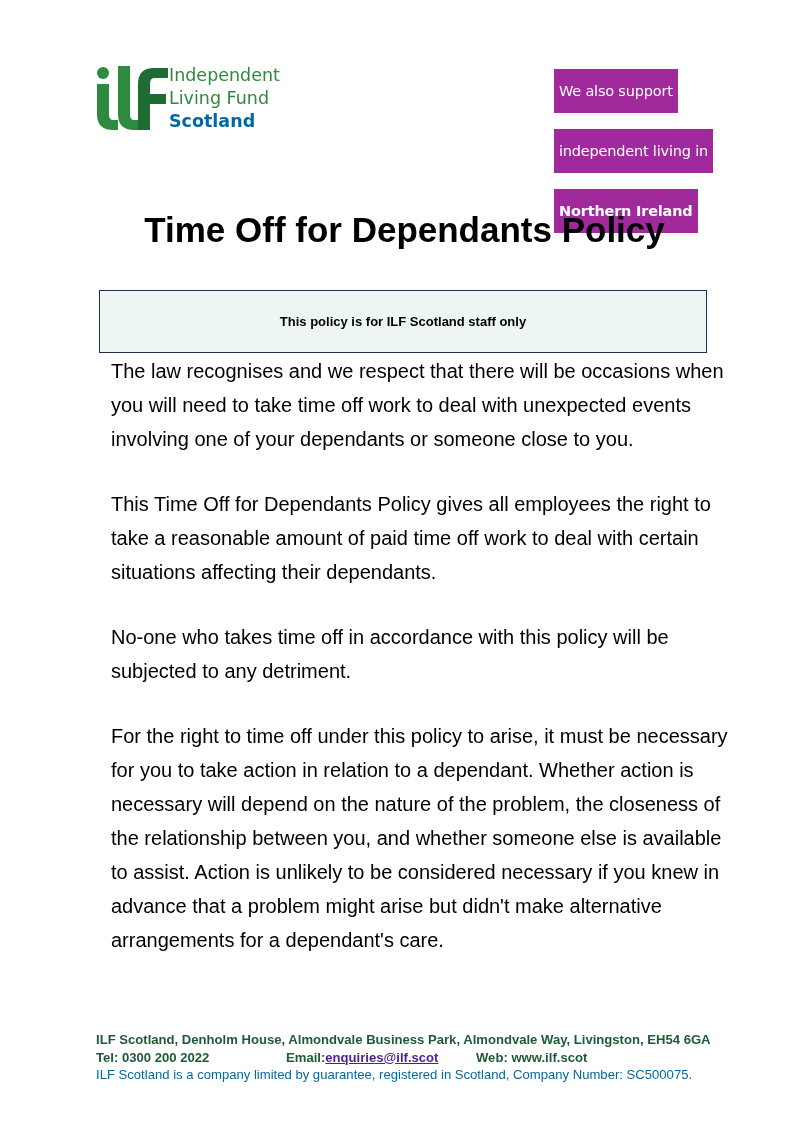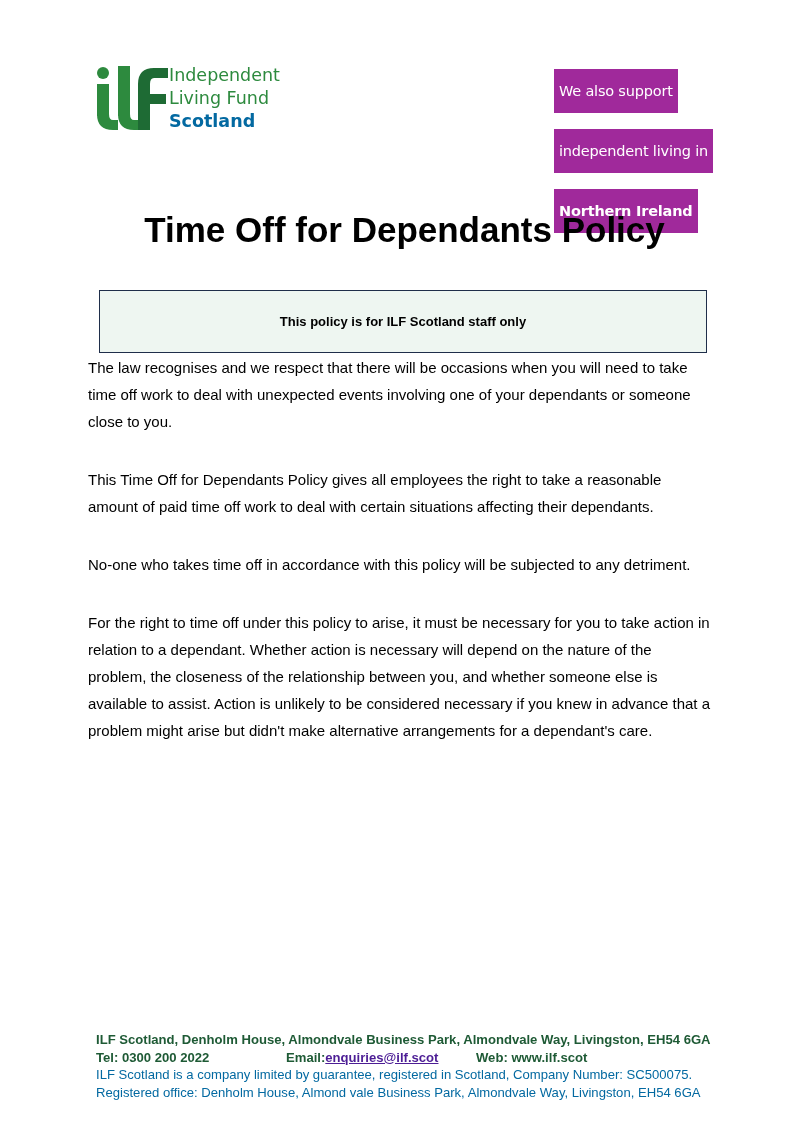--- a/index.html
+++ b/index.html
@@ -6,21 +6,21 @@
   body { width:809px; height:1148px; position:relative; overflow:hidden; font-family:"Liberation Sans", sans-serif; color:#000; }
   .logo { position:absolute; left:96px; top:64px; width:230px; height:72px; }
   .logo svg { position:absolute; left:0; top:0; }
   .logo-text { position:absolute; left:73px; top:0; font-family:"DejaVu Sans", sans-serif; color:#2d8a3e; font-size:17.5px; line-height:23px; }
   .logo-text .bold { color:#0369a1; font-weight:bold; }
   .ni { position:absolute; left:554px; top:69px; }
   .ni div { background:#a0299b; color:#fff; font-family:"DejaVu Sans", sans-serif; font-size:14.5px; line-height:20px; padding:12px 5px; margin-bottom:16px; display:inline-block; clear:both; float:left; letter-spacing:-0.2px; }
   .ni div.b { font-weight:bold; }
   h1 { position:absolute; left:0; right:0; top:193px; margin:17px; text-align:center; font-size:35px; font-weight:bold; font-family:"Liberation Sans", sans-serif; }
   .notice { position:absolute; left:99px; top:266px; width:608px; height:63px; box-sizing:border-box; border:1.5px solid #1f2e4a; background:#eef6f1; display:flex; align-items:center; justify-content:center; font-weight:bold; font-size:13px;margin-top:24px; }
-  .body { position:absolute; left:88px; top:354px; width:625px; font-size:15px; line-height:27px; }
+  .body { position:absolute; left:111px; top:354px; width:625px; font-size:20px; line-height:34px; }
   .body p { margin:0 0 31px 0; }
   .footer { position:absolute; left:96px; top:1031px; font-size:13.1px; line-height:17.5px; font-family:"Liberation Sans", sans-serif; }
   .footer .g { color:#1e5a35; font-weight:bold; }
   .footer .g span { display:inline-block; }
   .footer a { color:#4c1d95; text-decoration:underline; }
   .footer .plain { color:#0369a1; }
 </style>
 </head>
 <body>
 
@@ -58,14 +58,13 @@
   <p>No-one who takes time off in accordance with this policy will be subjected to any detriment.</p>
   <p>For the right to time off under this policy to arise, it must be necessary for you to take action in relation to a dependant. Whether action is necessary will depend on the nature of the problem, the closeness of the relationship between you, and whether someone else is available to assist. Action is unlikely to be considered necessary if you knew in advance that a problem might arise but didn't make alternative arrangements for a dependant's care.</p>
 </div>
 
 <div class="footer">
   <div class="g">ILF Scotland, Denholm House, Almondvale Business Park, Almondvale Way, Livingston, EH54 6GA</div>
   <div class="g">
     <span style="width:190px">Tel: 0300 200 2022</span><span style="width:190px"><span>Email: </span><a>enquiries@ilf.scot</a></span><span>Web: www.ilf.scot</span>
   </div>
   <div class="plain">ILF Scotland is a company limited by guarantee, registered in Scotland, Company Number: SC500075.</div>
-  <div class="plain">Registered office: Denholm House, Almond vale Business Park, Almondvale Way, Livingston, EH54 6GA</div>
 </div>
 
 </body></html>

